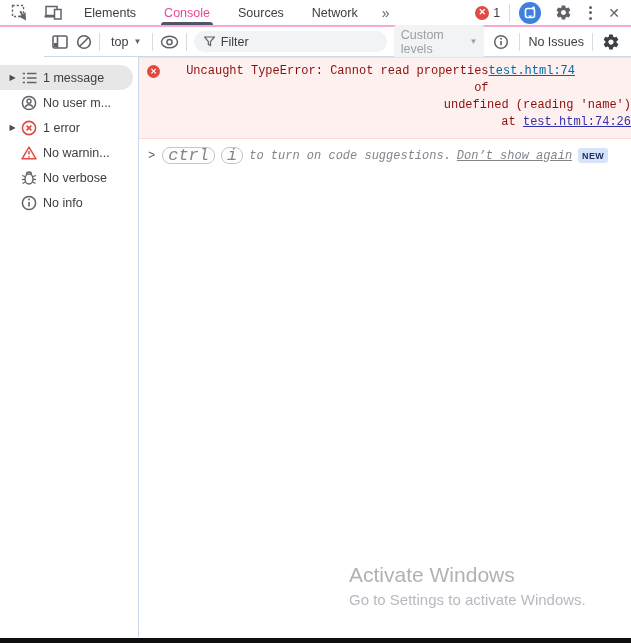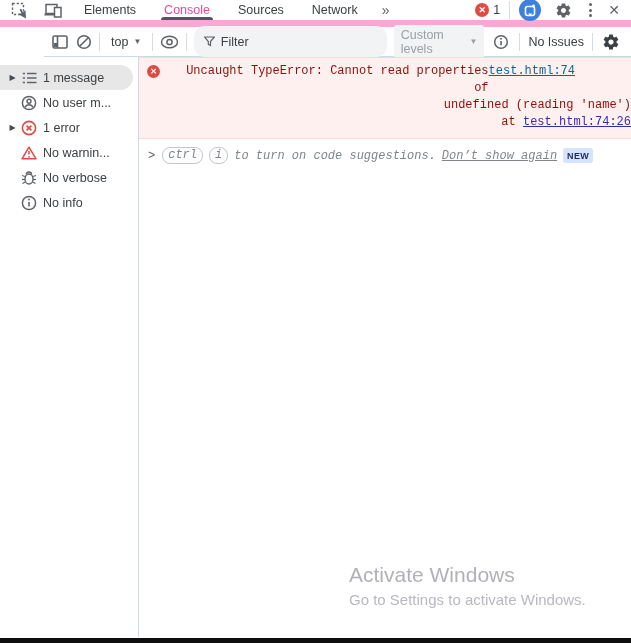--- a/index.html
+++ b/index.html
@@ -10,21 +10,21 @@
     position:relative;
     overflow:hidden;
     color:#3c4043;
     font-size:12.5px;
   }
   svg { display:block; }
 
   
   .tabbar {
     height:27px;
-    border-bottom:7px solid #f9a8d4;
+    border-bottom:2px solid #f9a8d4;
     display:flex;
     align-items:stretch;
     padding:0 8px 0 6px;
     gap:8px;
   }
   .tabbar .iconbtn {
     display:flex; align-items:center; justify-content:center;
     width:26px; height:26px; align-self:center;
     color:#5f6368; cursor:default;
   }
@@ -67,21 +67,21 @@
     padding:0 10px 0 8px;
     gap:7px;
     margin-left:44px;
   }
   .toolbar .iconbtn { color:#5f6368; display:flex; align-items:center; justify-content:center; width:20px; height:20px; }
   .dropdown { display:flex; align-items:center; gap:5px; padding:2px 4px; color:#3c4043; }
   .dd-arrow { font-size:8px; color:#5f6368; line-height:1; }
   .filter-pill {
     display:flex; align-items:center; gap:6px;
     background:#f1f3f4; border-radius:11px;
-    height:31px; width:228px; padding:0 10px;
+    height:21px; width:228px; padding:0 10px;
   }
   .filter-pill input {
     border:none; outline:none; background:transparent;
     font-family:"Liberation Sans", sans-serif;
     font-size:12.5px; width:100%; color:#202124;
   }
   .filter-pill input::placeholder { color:#3c4043; opacity:1; }
   .levels {
     background:#f1f3f4; border-radius:3px;
     color:#9aa0a6; padding:3px 7px;
@@ -128,21 +128,21 @@
   .error-row1 .msg { flex:1; }
   .src-link { color:#0369a1; text-decoration:underline; white-space:nowrap; margin-right:56px; }
   .stack-line { padding-left:26px; }
   .stack-line a { color:#3232a8; text-decoration:underline; }
 
   .prompt-row { display:flex; align-items:center; padding:8px 8px 0 9px; gap:7px; font-size:12px; }
   .prompt-chevron { color:#5a6069; font-size:12px; }
   .hint { display:flex; align-items:center; gap:6px; color:#80868b; font-style:italic; }
   .key {
     border:1px solid #c3c7cd; border-radius:8px;
-    padding:0 5px; font-size:12px; line-height:15px;
+    padding:0 5px; font-size:17px; line-height:15px;
     color:#80868b; background:#fdfdfd;
   }
   .dismiss { color:#80868b; text-decoration:underline; font-style:italic; }
   .new-badge {
     background:#d7e3fb; color:#1d2c5a;
     font-family:"Liberation Sans", sans-serif;
     font-size:9px; font-weight:bold;
     padding:2.5px 4px; border-radius:3px; letter-spacing:.3px;
     font-style:normal;
   }

